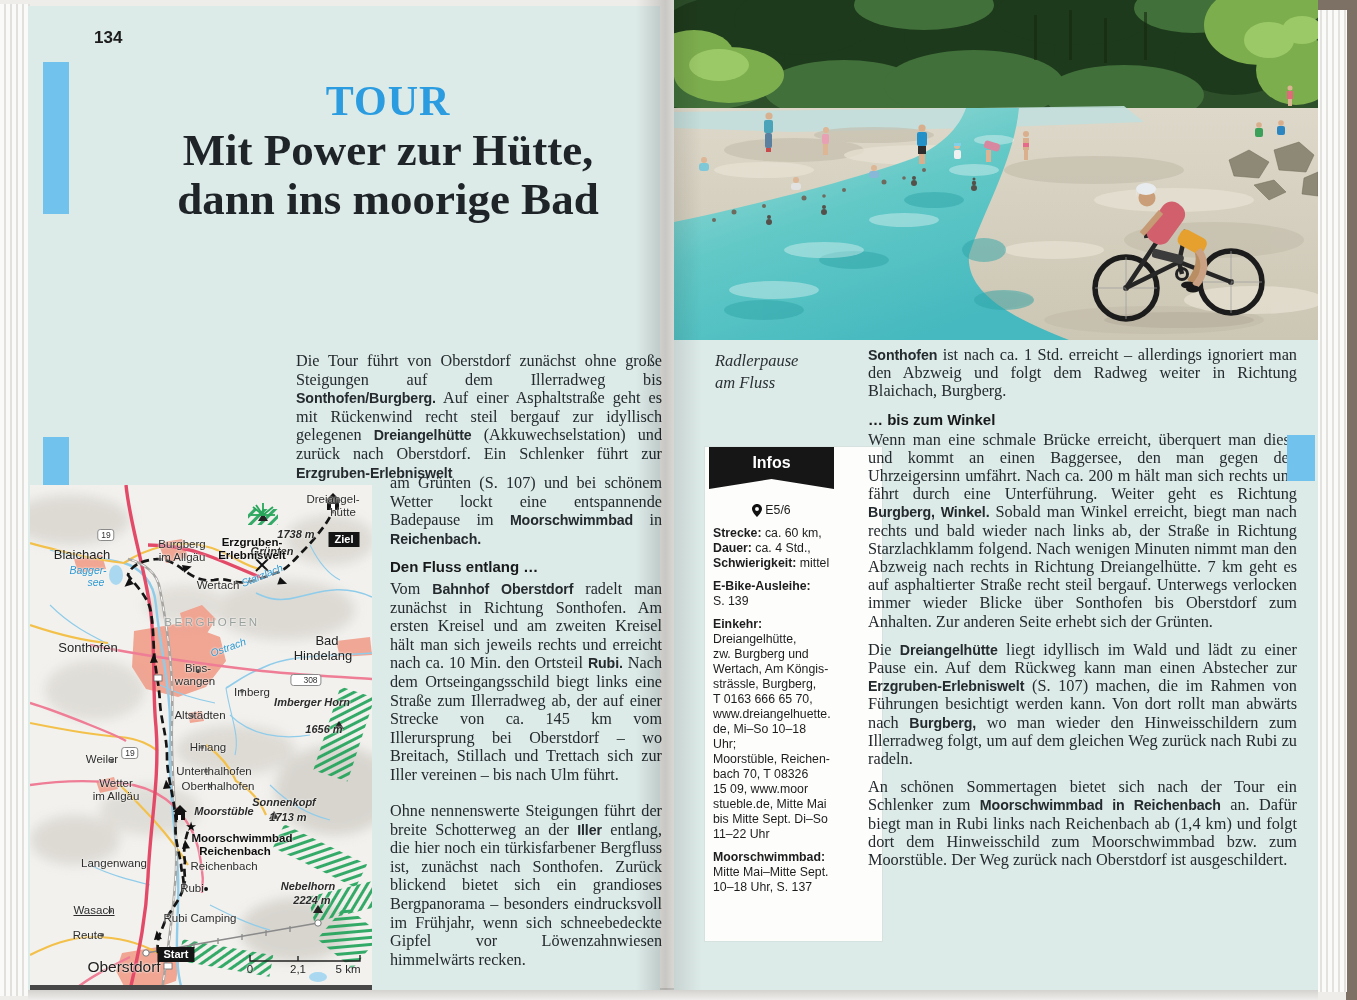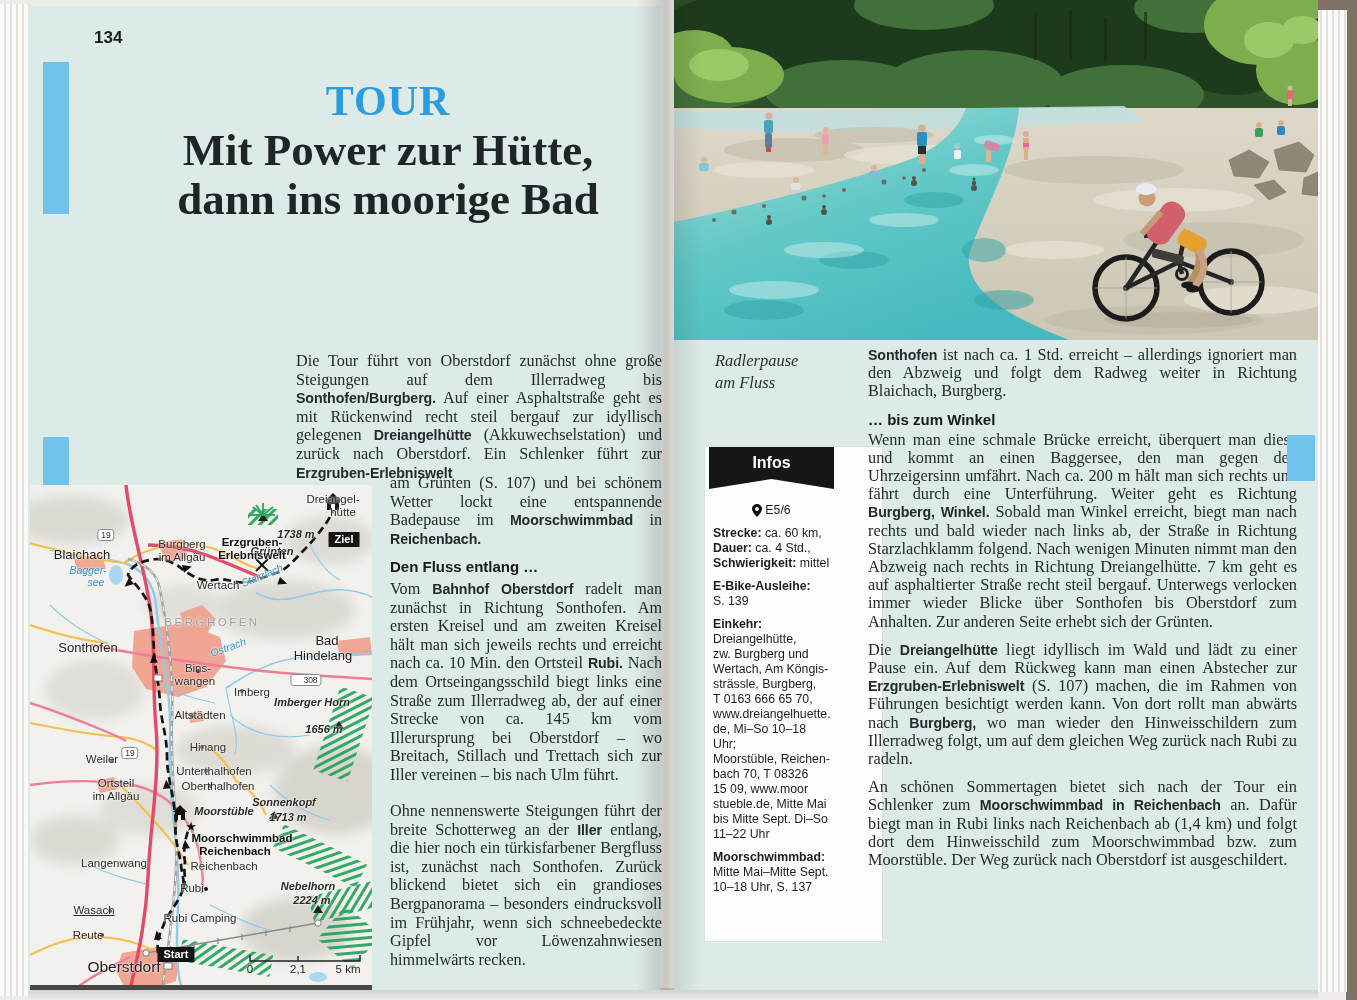--- a/index.html
+++ b/index.html
@@ -314,21 +314,21 @@
         <div class="ml place" style="left: 222px; top: 201px;">Imberg</div>
         <div class="ml roadnum" style="left: 276px; top: 189px; padding-left: 12px;">308</div>
         <div class="ml place" style="left: 170px; top: 224px;">Altstädten</div>
         <div class="ml peak" style="left: 282px; top: 211px;">Imberger Horn</div>
         <div class="ml peak" style="left: 294px; top: 238px;">1656 m</div>
         <div class="ml place" style="left: 72px; top: 268px;">Weiler</div>
         <div class="ml roadnum" style="left: 100px; top: 262px;">19</div>
         <div class="ml place" style="left: 178px; top: 256px;">Hinang</div>
         <div class="ml place" style="left: 184px; top: 280px;">Unterthalhofen</div>
         <div class="ml place" style="left: 188px; top: 295px;">Oberthalhofen</div>
-        <div class="ml place" style="left: 86px; top: 292px;">Ortsteil</div>
+        <div class="ml place" style="left: 86px; top: 292px;">Wetter</div>
         <div class="ml place" style="left: 86px; top: 305px;">im Allgäu</div>
         <div class="ml peak" style="left: 194px; top: 320px;">Moorstüble</div>
         <div class="ml peak" style="left: 254px; top: 311px;">Sonnenkopf</div>
         <div class="ml peak" style="left: 258px; top: 326px;">1713 m</div>
         <div class="ml icon" style="left: 161px; top: 334px;">★</div>
         <div class="ml boldlbl" style="left: 212px; top: 347px;">Moorschwimmbad</div>
         <div class="ml boldlbl" style="left: 205px; top: 360px;">Reichenbach</div>
         <div class="ml place" style="left: 194px; top: 375px;">Reichenbach</div>
         <div class="ml place" style="left: 84px; top: 372px;">Langenwang</div>
         <div class="ml place" style="left: 162px; top: 397px;">Rubi</div>

